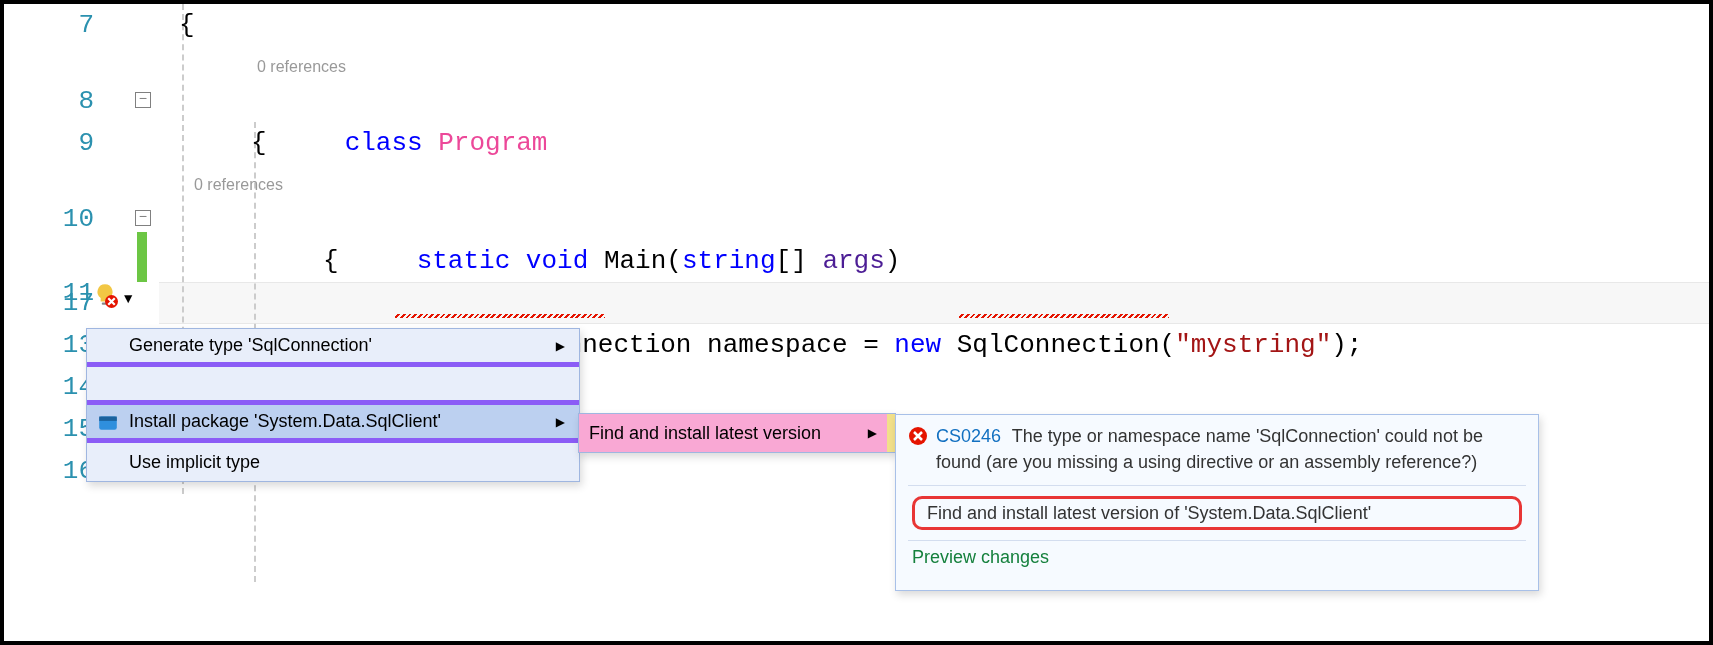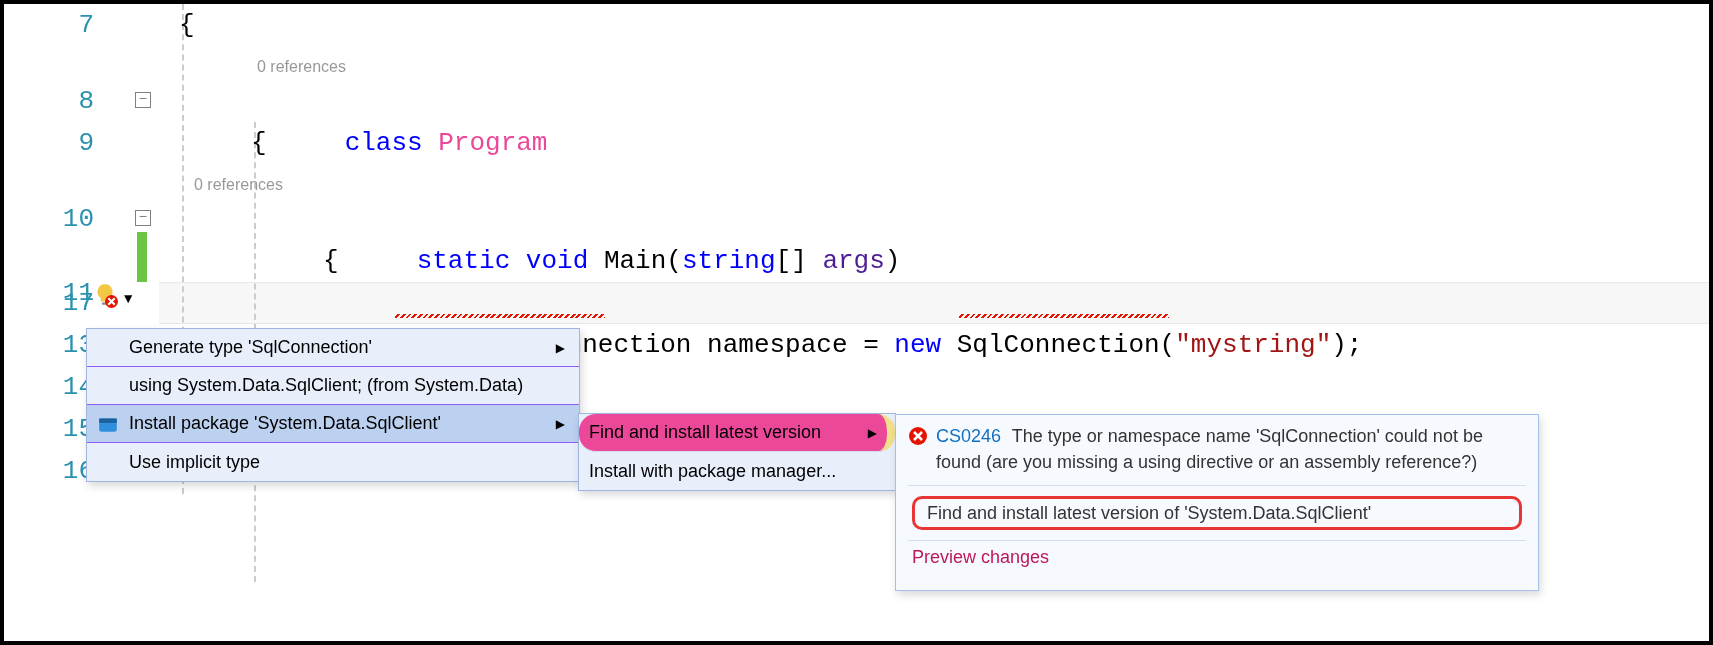--- a/index.html
+++ b/index.html
@@ -133,21 +133,21 @@
       border: 1px solid #9fb6e0;
       box-shadow: 2px 4px 8px rgba(0,0,0,0.15);
       font-family: "Segoe UI", Tahoma, sans-serif;
       font-size: 18px;
     }
     .qf-item {
       display: flex;
       align-items: center;
       height: 38px;
       padding: 0 14px 0 10px;
-      border-bottom: 1px solid #8b5cf6;
+      border-bottom: 5px solid #8b5cf6;
       cursor: pointer;
       position: relative;
     }
     .qf-item:last-child { border-bottom: none; }
     .qf-item.selected { background: #bcd0f0; }
     .qf-icon { width: 22px; height: 22px; margin-right: 10px; flex-shrink: 0; }
     .qf-label { flex: 1; }
     .qf-arrow { font-size: 12px; color: #000; margin-left: 8px; }
     .submenu {
       position: absolute;
@@ -162,21 +162,21 @@
     }
     .sub-item {
       height: 38px;
       display: flex;
       align-items: center;
       padding: 0 10px;
       border-bottom: 1px solid #d3ddef;
       cursor: pointer;
     }
     .sub-item:last-child { border-bottom: none; }
-    .sub-item.highlighted { background: #ec4899; border-right: 8px solid #f2e08a; border-radius: 17px; }
+    .sub-item.highlighted { background: #f9a8d4; border-right: 8px solid #f2e08a; }
     .tooltip-pane {
       position: absolute;
       left: 891px;
       top: 410px;
       width: 644px;
       background: #f6faff;
       border: 1px solid #a8c0e8;
       box-shadow: 2px 4px 8px rgba(0,0,0,0.15);
       font-family: "Segoe UI", Tahoma, sans-serif;
       font-size: 18px;
@@ -196,21 +196,21 @@
       margin: 10px 4px 10px 4px;
       height: 34px;
       border: 3px solid #e83535;
       border-radius: 10px;
       display: flex;
       align-items: center;
       padding: 0 12px;
       color: #333;
     }
     .tp-link {
-      color: #be185d;
+      color: #15803d;
       padding: 6px 0 2px 4px;
       cursor: pointer;
       border-top: 1px solid #d3ddef;
     }
   </style>
 </head>
 <body>
 
 <div class="editor">
 
@@ -281,21 +281,20 @@
   </div>
 
   <div class="quickfix-menu">
     <div class="qf-item">
       <span class="qf-icon"></span>
       <span class="qf-label">Generate type 'SqlConnection'</span>
       <span class="qf-arrow">▶</span>
     </div>
     <div class="qf-item">
       <span class="qf-icon"></span>
-      <span class="qf-label">using System.Data.SqlClient; (from System.Data)</span>
     </div>
     <div class="qf-item selected">
       <span class="qf-icon">
         <svg viewBox="0 0 20 20">
             <rect x="2" y="5" width="16" height="12" rx="2" fill="#2f8fdd"></rect>
             <rect x="2" y="5" width="16" height="4" fill="#1b629d"></rect>
           </svg>
       </span>
       <span class="qf-label">Install package 'System.Data.SqlClient'</span>
       <span class="qf-arrow">▶</span>
@@ -303,23 +302,20 @@
     <div class="qf-item">
       <span class="qf-icon"></span>
       <span class="qf-label">Use implicit type</span>
     </div>
   </div>
 
   <div class="submenu">
     <div class="sub-item highlighted">
       <span class="qf-label">Find and install latest version</span>
       <span class="qf-arrow">▶</span>
-    </div>
-    <div class="sub-item">
-      <span>Install with package manager...</span>
     </div>
   </div>
 
   <div class="tooltip-pane">
     <div class="tp-row1">
       <span class="tp-erricon">
         <svg viewBox="0 0 20 20">
             <circle cx="10" cy="10" r="9" fill="#e51400"></circle>
             <path stroke="#fff" stroke-width="2.5" d="M6 6l8 8M14 6l-8 8"></path>
           </svg>

